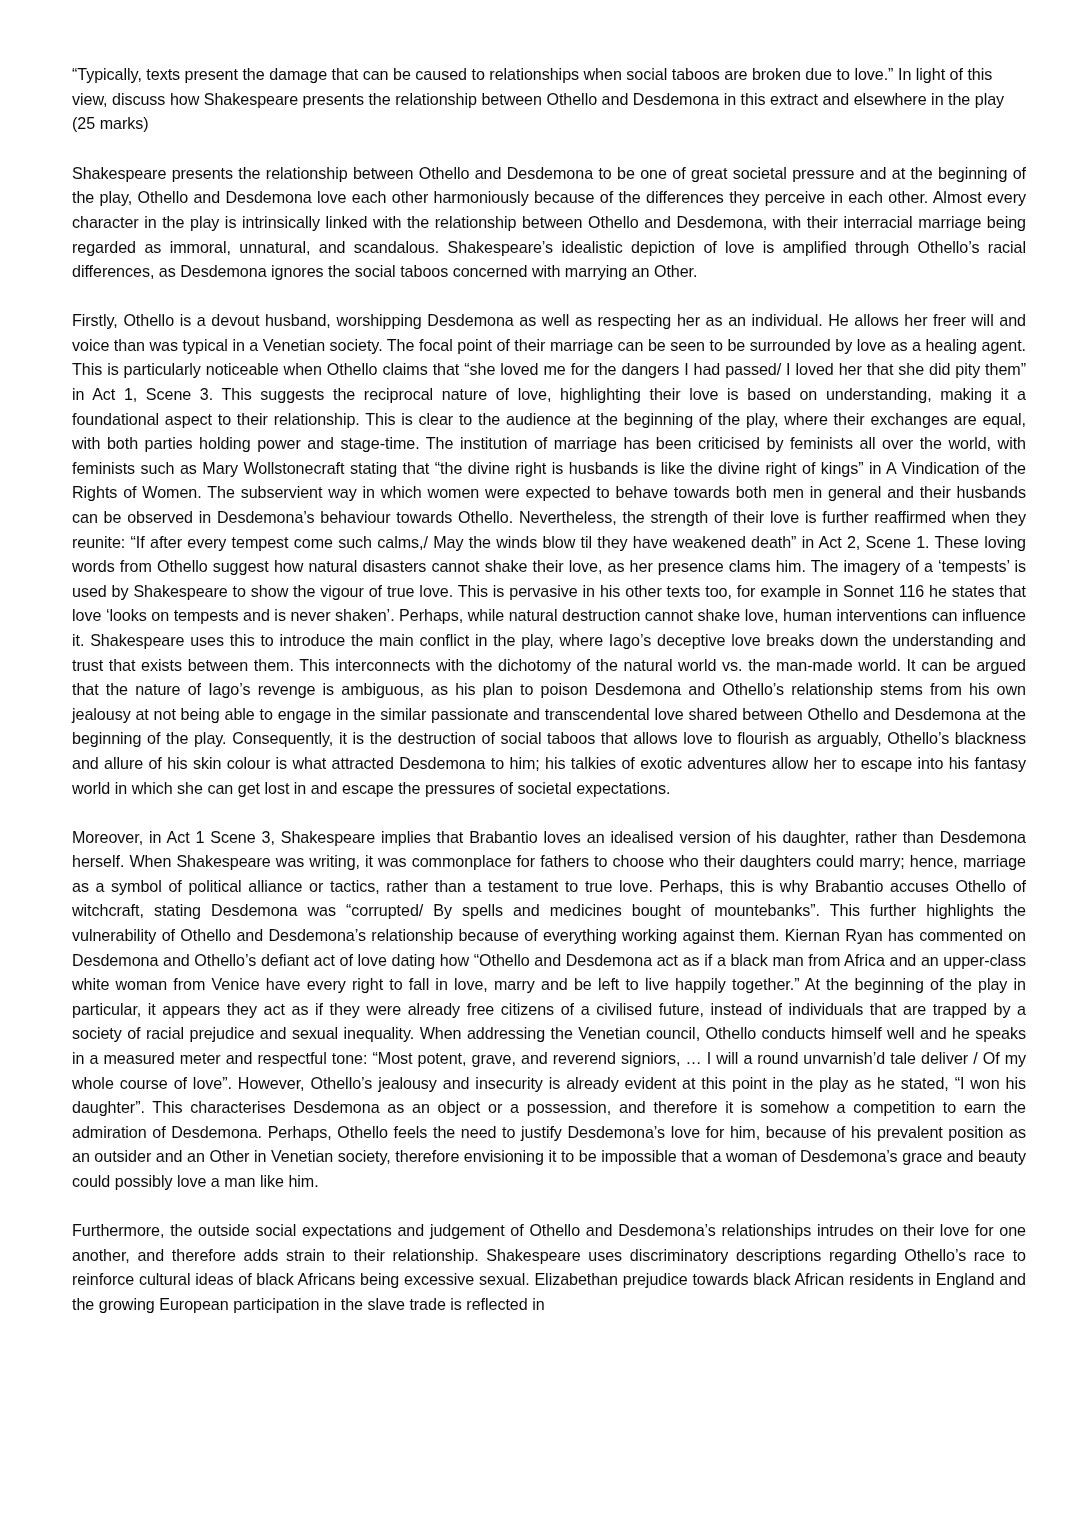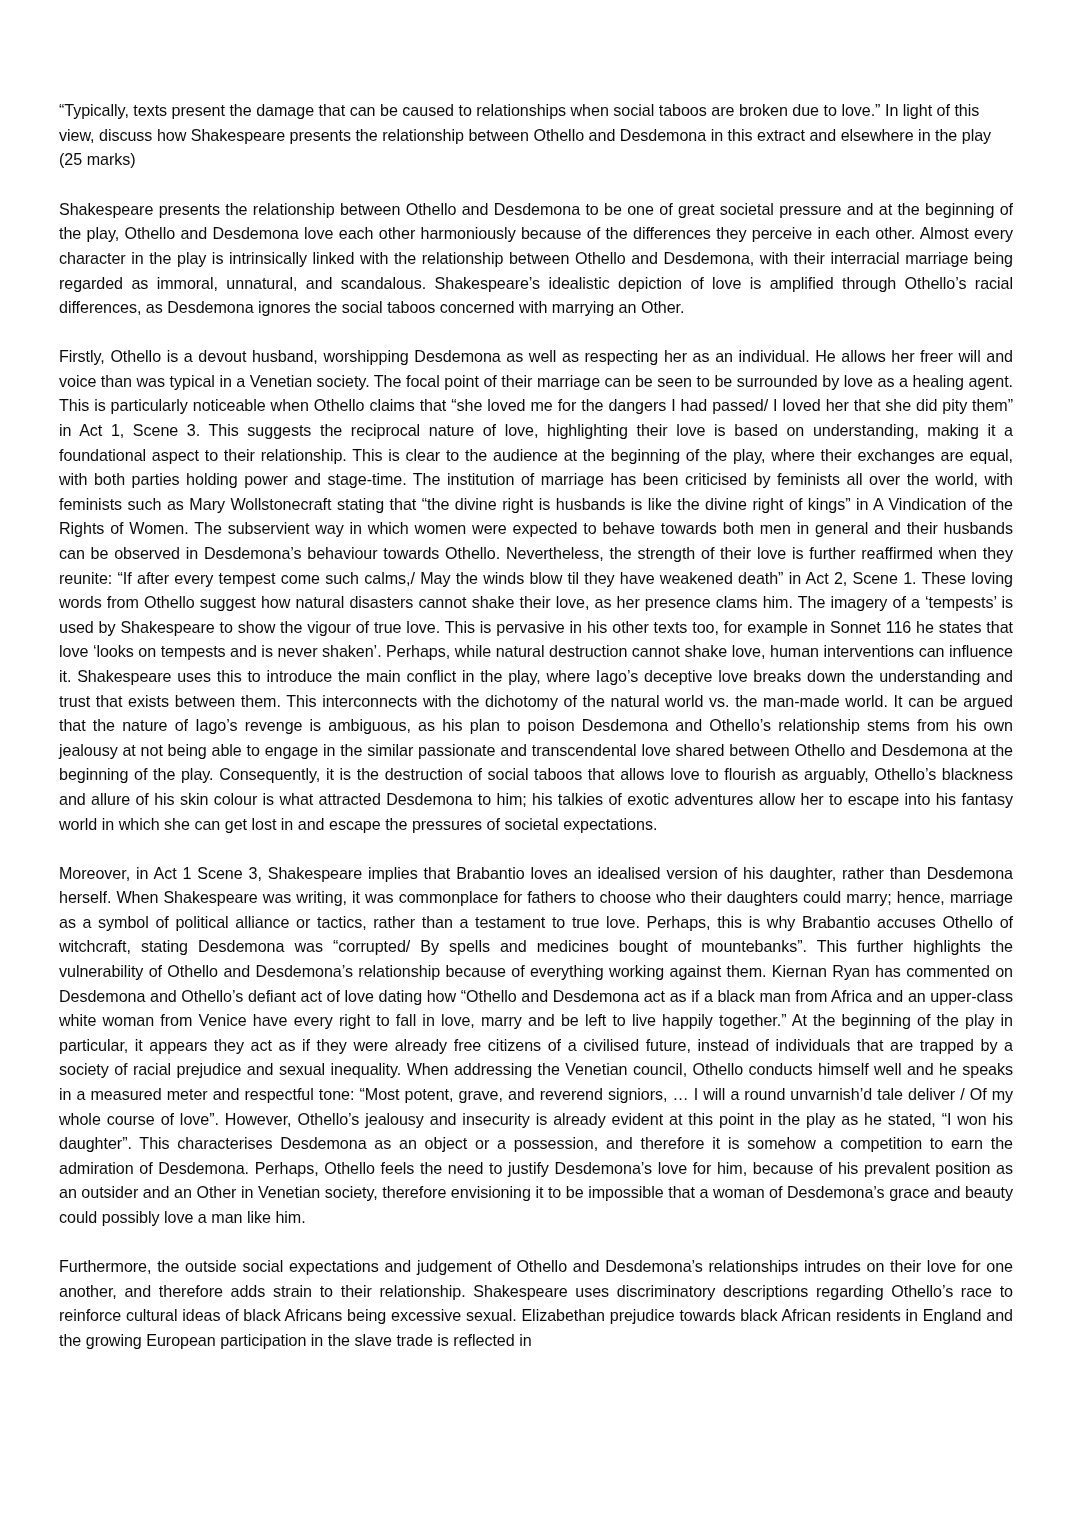--- a/index.html
+++ b/index.html
@@ -14,24 +14,23 @@
   .page {
     position: relative;
     width: 1080px;
     height: 1527px;
     background: #ffffff;
     overflow: hidden;
     box-sizing: border-box;
   }
   .doc-body {
     position: absolute;
-    left: 59px;
+    left: 72px;
     top: 62px;
     width: 954px;
-    margin-top: 36px;
   }
   .para {
     font-family: "Liberation Sans", "DejaVu Sans", sans-serif;
     font-size: 16.1px;
     line-height: 24.6px;
     color: #0b0b0b;
     margin: 0 0 24.5px 0;
     text-align: justify;
     text-justify: inter-word;
     letter-spacing: -0.05px;

